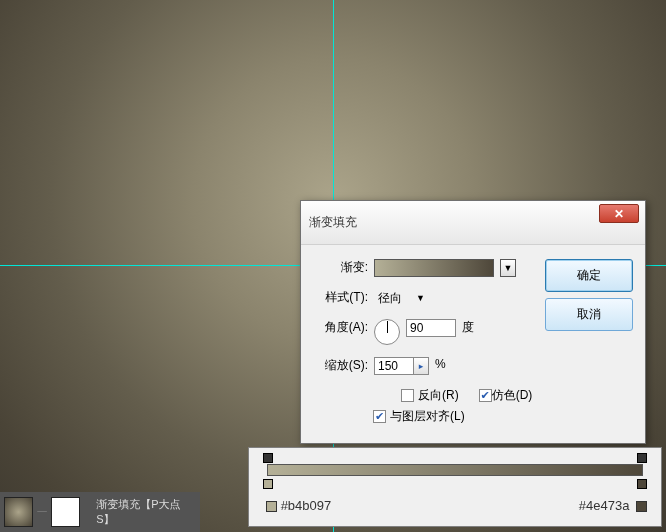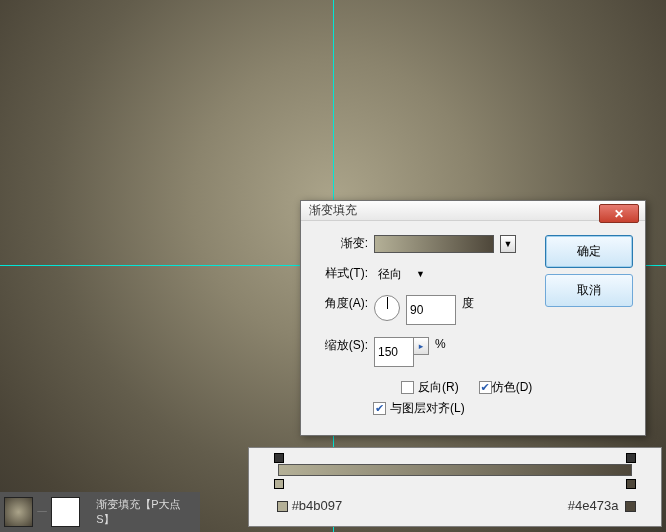--- a/index.html
+++ b/index.html
@@ -21,21 +21,21 @@
   
   .dialog {
     position: absolute;
     left: 300px; top: 200px;
     width: 346px;
     background: #f0f0f0;
     border: 1px solid #707070;
     box-shadow: 2px 2px 8px rgba(0,0,0,0.4);
   }
   .titlebar {
-    height: 20px;
+    height: 44px;
     background: linear-gradient(#fdfdfd, #e8e8e8);
     border-bottom: 1px solid #d0d0d0;
     display: flex; align-items: center;
     padding-left: 8px;
     position: relative;
   }
   .titlebar-text { color: #333; }
   .close-btn {
     position: absolute; right: 6px; top: 3px;
     width: 40px; height: 19px;
@@ -79,21 +79,21 @@
     background: #fff;
     position: relative;
   }
   .angle-dial::after {
     content:''; position:absolute;
     left:12px; top:1px; width:1px; height:12px; background:#000;
   }
   .num-input {
     width: 50px; height: 18px;
     border: 1px solid #888; background:#fff;
-    padding: 14px 3px; font-size:12px;
+    padding: 8px 3px; font-size:12px;
   }
   .scale-box { display:flex; }
   .scale-arrow {
     width:15px;height:18px;border:1px solid #888;border-left:none;
     background:linear-gradient(#fff,#e0e0e0);
     display:flex;align-items:center;justify-content:center;font-size:9px;color:#2a5db0;
   }
   .chk-row { display:flex; align-items:center; gap:4px; margin-left: 60px; margin-bottom:4px;}
   .chk { width:13px;height:13px;border:1px solid #888;background:#fff;display:flex;align-items:center;justify-content:center;font-size:11px;color:#2a5db0;}
   .chk.on::before { content:'✔'; }
@@ -108,21 +108,21 @@
   }
   .ps-btn.ok { border-color:#2a7ab0; box-shadow: inset 0 0 0 1px #9fd0ee; }
 
   
   .grad-editor {
     position:absolute;
     left:248px; top:447px;
     width:414px; height:80px;
     background:#f0f0f0;
     border:1px solid #808080;
-    padding:4px 23px;
+    padding:4px 12px;
   }
   .grad-track-wrap { position:relative; height:30px; margin-top:2px;}
   .grad-track {
     position:absolute; left:6px; right:6px; top:10px; height:12px;
     background: linear-gradient(to right, #b4b097, #4e473a);
     border:1px solid #555;
   }
   .opacity-stop {
     position:absolute; top:-1px; width:10px; height:10px;
     background:#333; border:1px solid #000;

